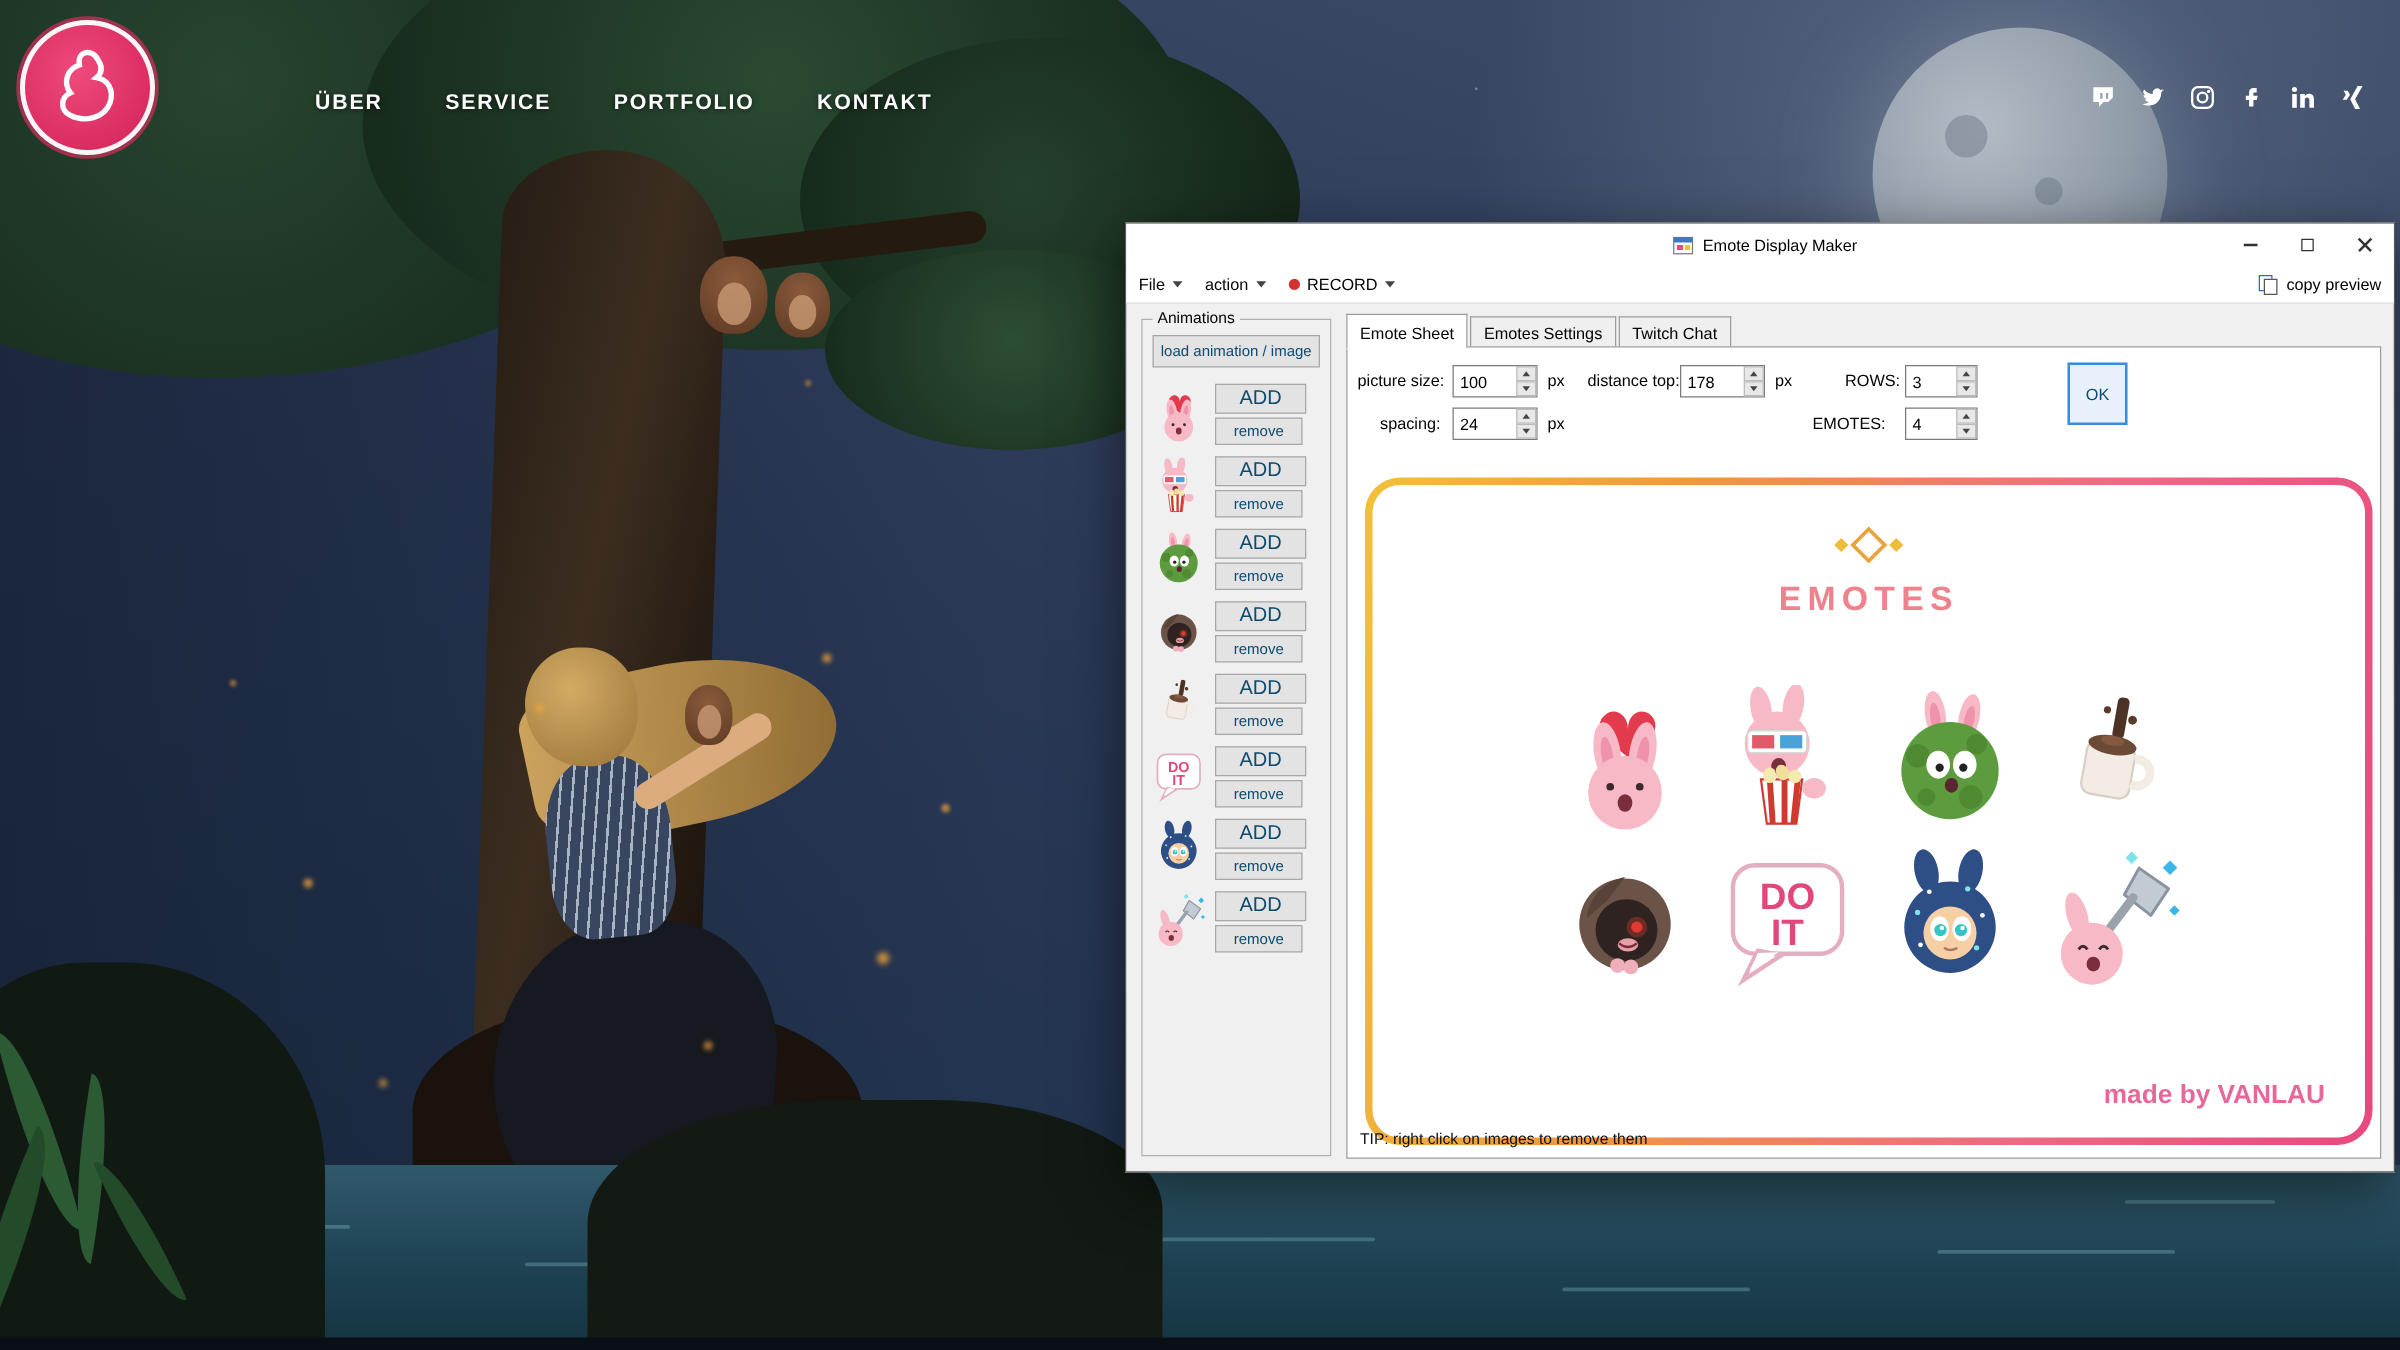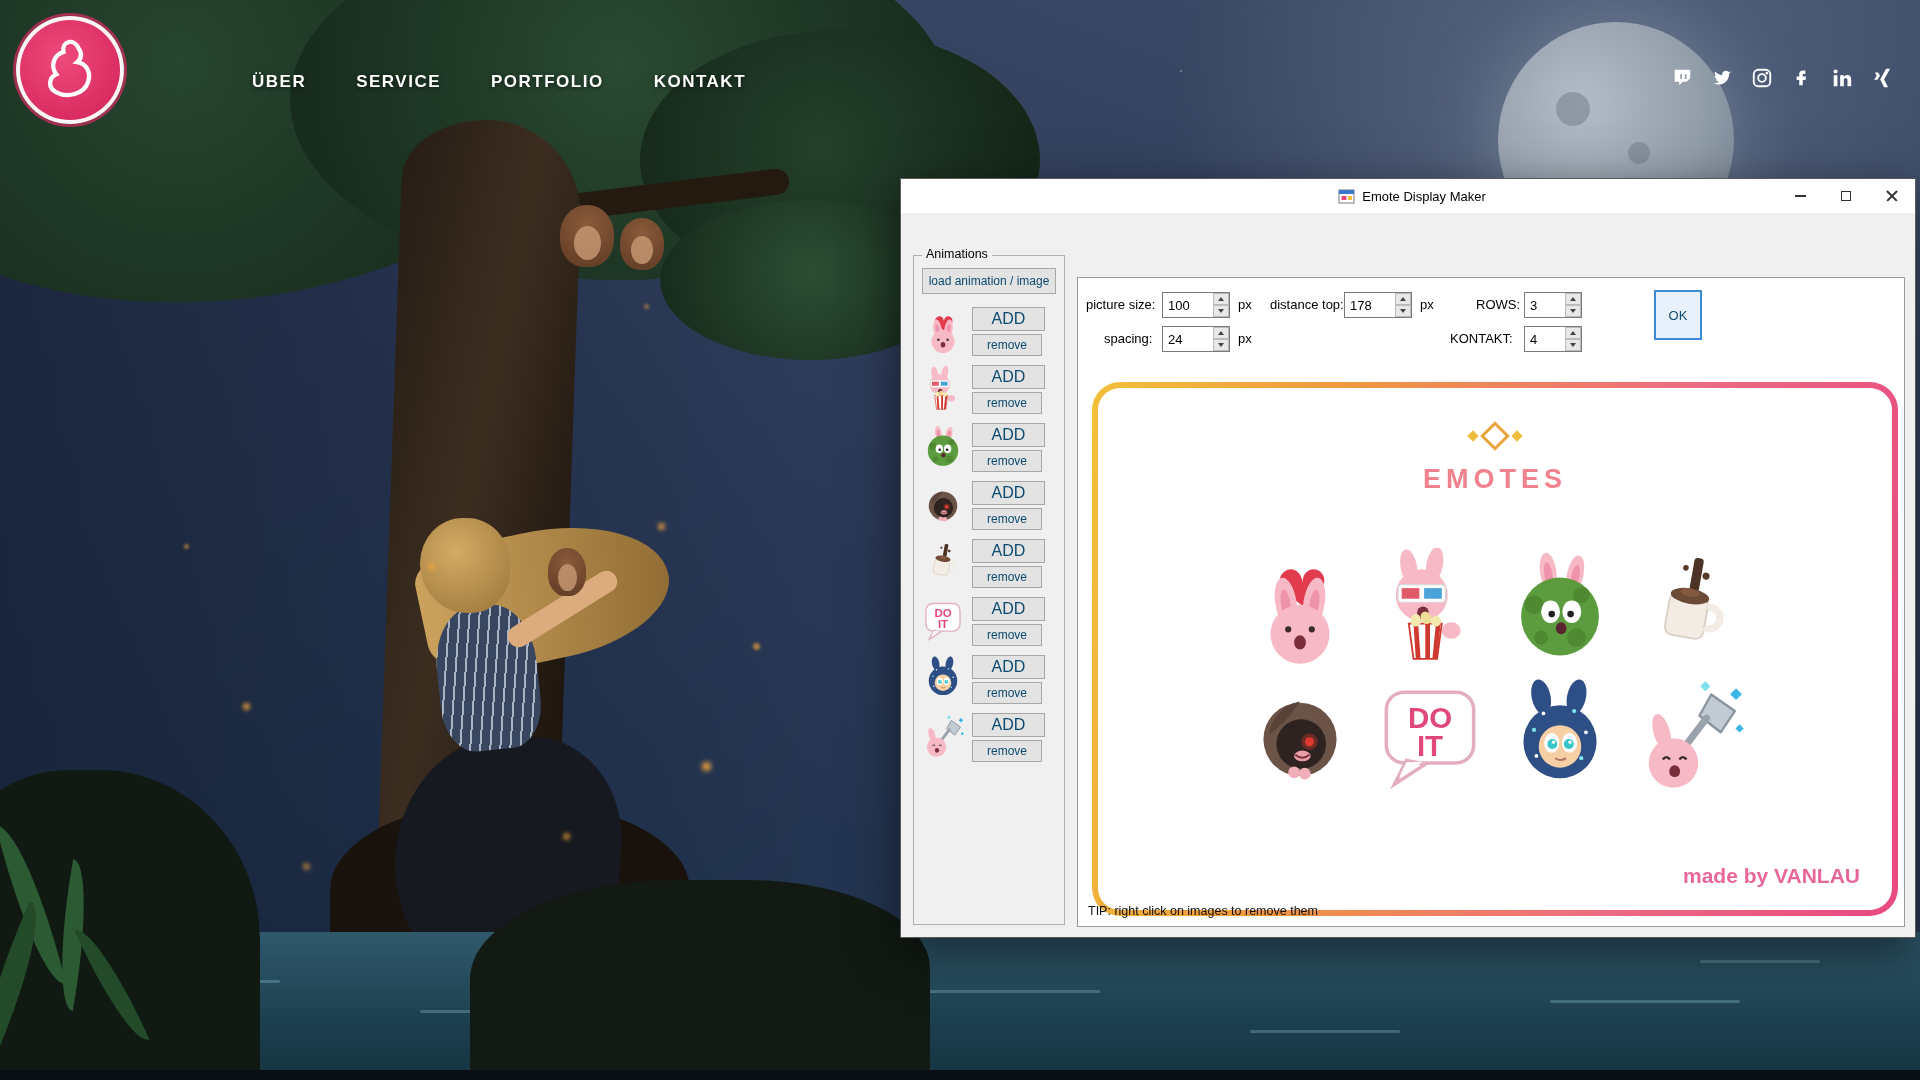--- a/index.html
+++ b/index.html
@@ -425,20 +425,42 @@
           </div>
         <div class="wbtn">
             <span class="ic-max"></span>
           </div>
         <div class="wbtn">
             <span class="ic-close"></span>
           </div>
       </div>
     </div>
 
+    <div class="menubar">
+      <span class="menu-item">
+        <span>File</span>
+          <span class="caret"></span>
+      </span>
+      <span class="menu-item">
+        <span>action</span>
+          <span class="caret"></span>
+      </span>
+      <span class="menu-item">
+        <span class="rec-dot"></span>
+        <span>RECORD</span>
+          <span class="caret"></span>
+      </span>
+      <span class="copy-preview menu-item">
+        <span class="copy-ico">
+            <span class="pg pg1"></span>
+            <span class="pg pg2"></span>
+          </span>
+        <span>copy preview</span>
+      </span>
+    </div>
 
     <div class="winbody">
 
       <div class="groupbox">
         <span class="gb-label">Animations</span>
         <button class="load-btn">load animation / image</button>
 
         <div class="anim-row">
           <span class="thumb"><svg>
                 <use href="#em-heart"></use>
@@ -507,20 +529,25 @@
                 <use href="#em-shovel"></use>
               </svg></span>
           <span class="row-btns">
             <button class="btn-add">ADD</button>
             <button class="btn-remove">remove</button>
           </span>
         </div>
       </div>
 
       <div class="tabarea">
+        <div class="tabs">
+          <span class="tab active">Emote Sheet</span>
+          <span class="tab">Emotes Settings</span>
+          <span class="tab">Twitch Chat</span>
+        </div>
 
         <div class="page">
 
           <span class="lbl" style="left:8px;top:14px;">picture size:</span>
           <span class="spinwrap" style="left:84px;top:14px;width:68px;">
             <input value="100" style="">
             <span class="spinbtns">
                 <span class="sb">
                   <span class="up"></span>
                 </span>
@@ -565,21 +592,21 @@
                 <span class="sb">
                   <span class="up"></span>
                 </span>
                 <span class="sb">
                   <span class="dn"></span>
                 </span>
               </span>
           </span>
           <span class="lbl" style="left:160px;top:48px;">px</span>
 
-          <span class="lbl" style="left:372px;top:48px;">KONTAKT:</span>
+          <span class="lbl" style="left:372px;top:48px;">EMOTES:</span>
           <span class="spinwrap" style="left:446px;top:48px;width:58px;">
             <input value="4" style="">
             <span class="spinbtns">
                 <span class="sb">
                   <span class="up"></span>
                 </span>
                 <span class="sb">
                   <span class="dn"></span>
                 </span>
               </span>

